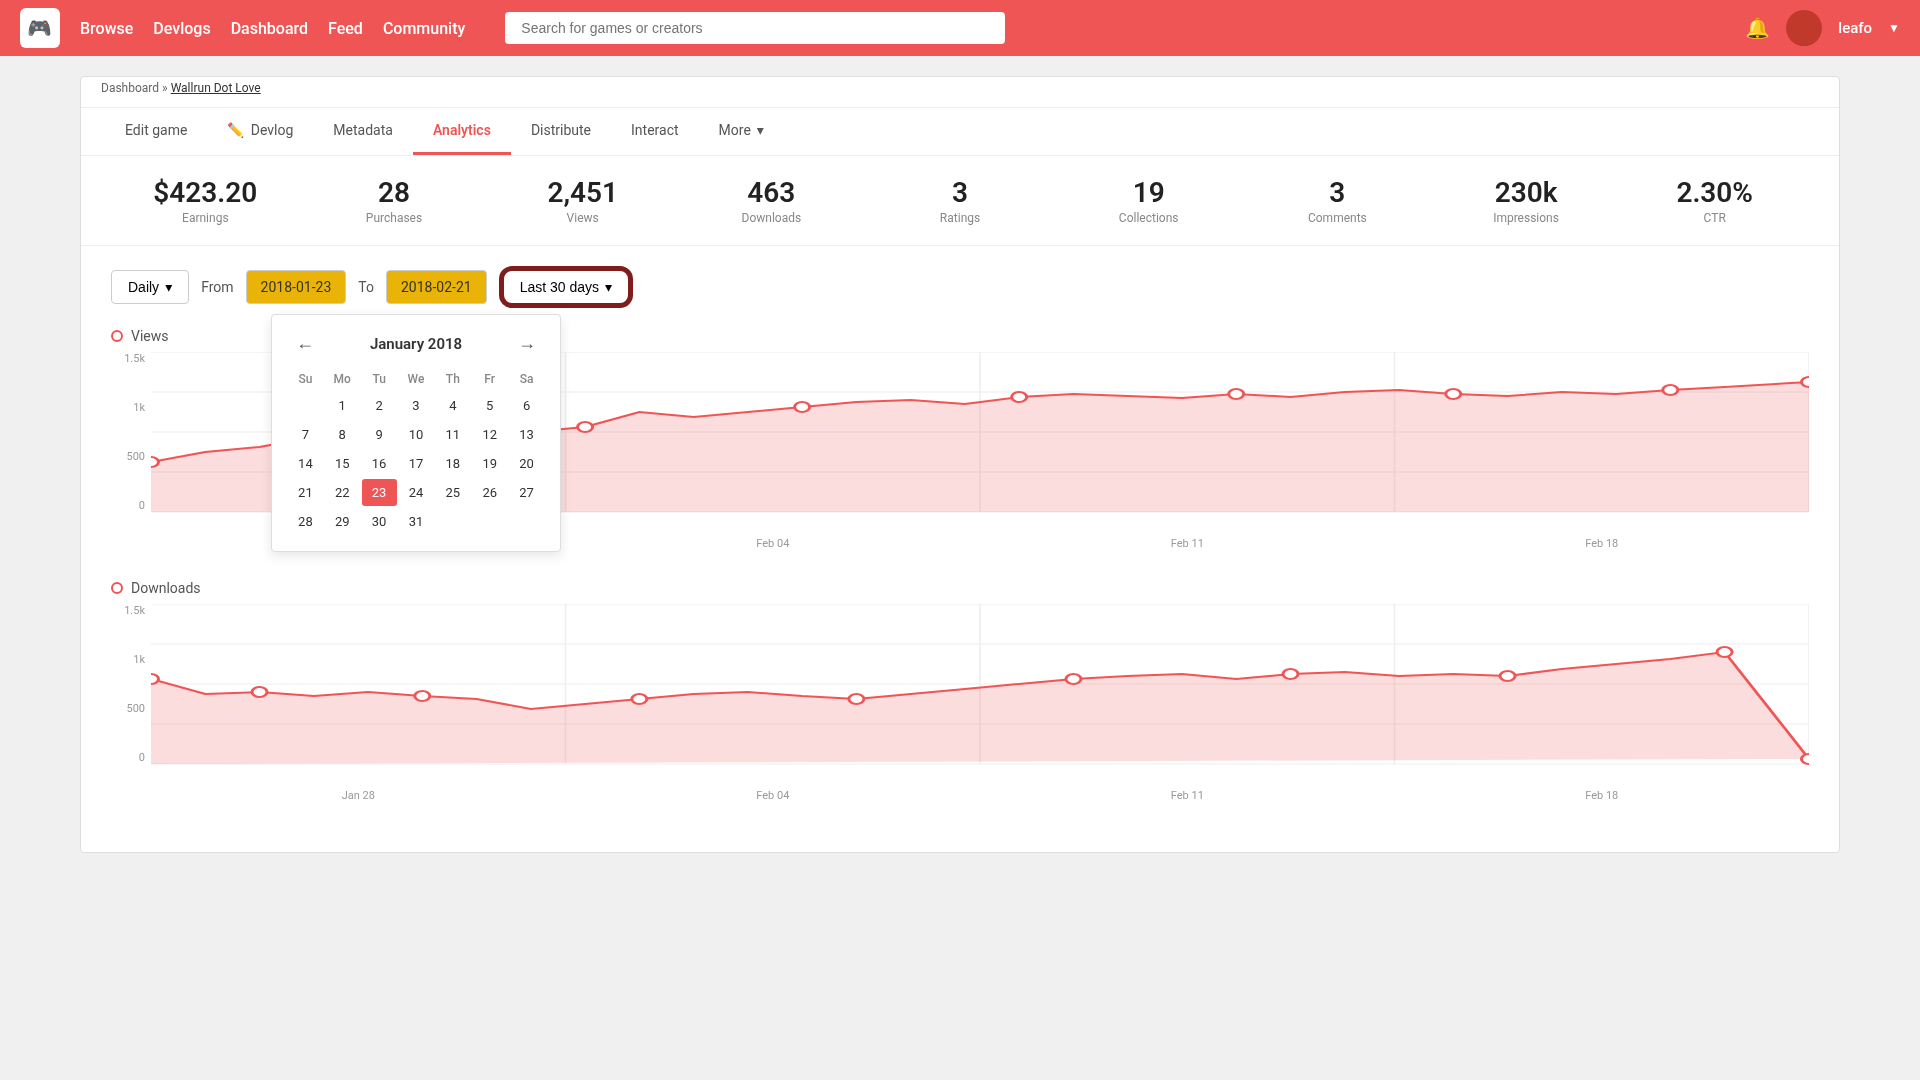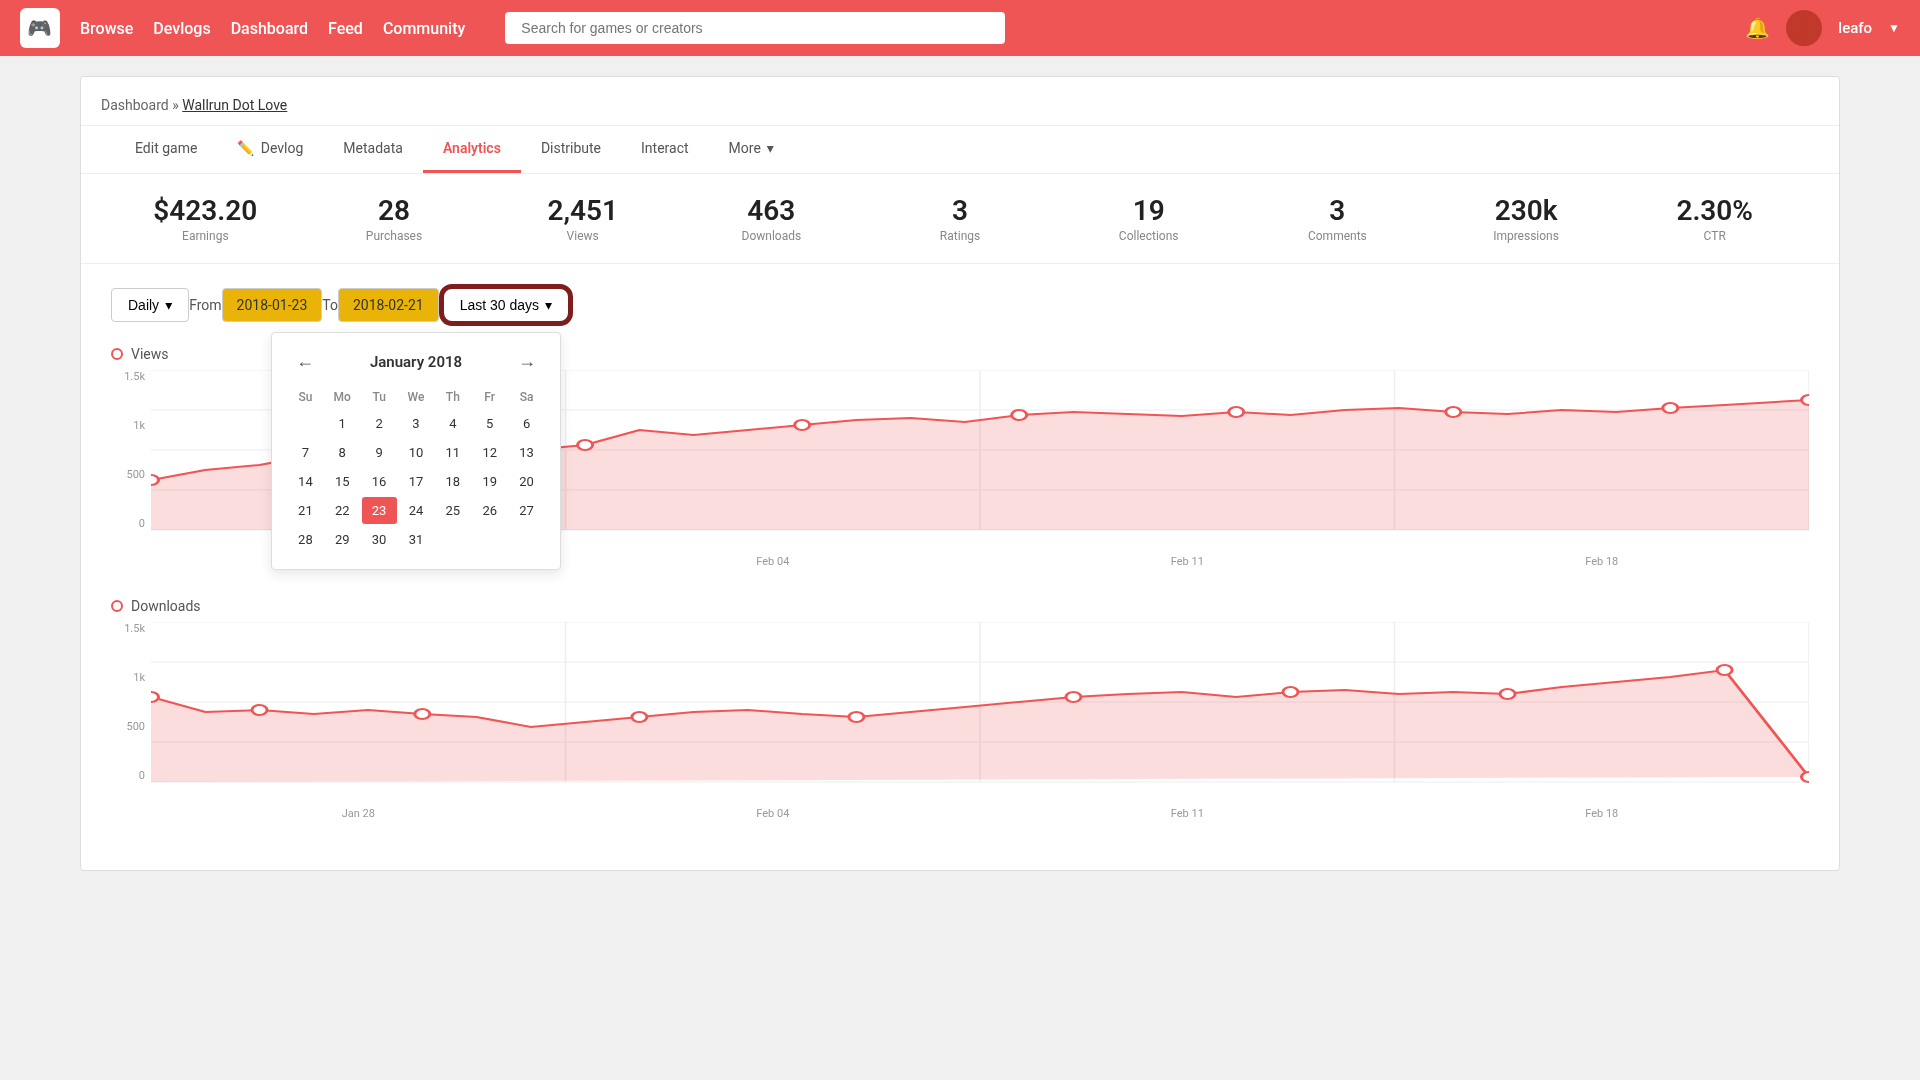--- a/index.html
+++ b/index.html
@@ -70,32 +70,32 @@
 
     
     .card {
       background: white;
       border-radius: 4px;
       border: 1px solid #ddd;
     }
 
     
     .breadcrumb {
-      padding: 20px 20px 12px;
+      padding: 4px 20px 12px;
       border-bottom: 1px solid #eee;
-      font-size: 14px;
+      font-size: 12px;
       color: #666;
     }
     .breadcrumb a { color: #333; text-decoration: underline; cursor: pointer; }
 
     
     .tabs {
       display: flex;
       align-items: center;
-      padding: 0 34px;
+      padding: 0 24px;
       border-bottom: 1px solid #eee;
       gap: 0;
     }
     .tab {
       padding: 14px 20px;
       cursor: pointer;
       color: #555;
       font-size: 14px;
       border-bottom: 3px solid transparent;
       white-space: nowrap;
@@ -139,21 +139,21 @@
 
     
     .analytics-section {
       padding: 20px 30px;
     }
 
     
     .date-controls {
       display: flex;
       align-items: center;
-      gap: 0;
+      gap: 12px;
       margin-bottom: 20px;
       position: relative;
     }
     .daily-btn {
       border: 1px solid #ccc;
       background: white;
       padding: 8px 16px;
       border-radius: 4px;
       cursor: pointer;
       font-size: 14px;

